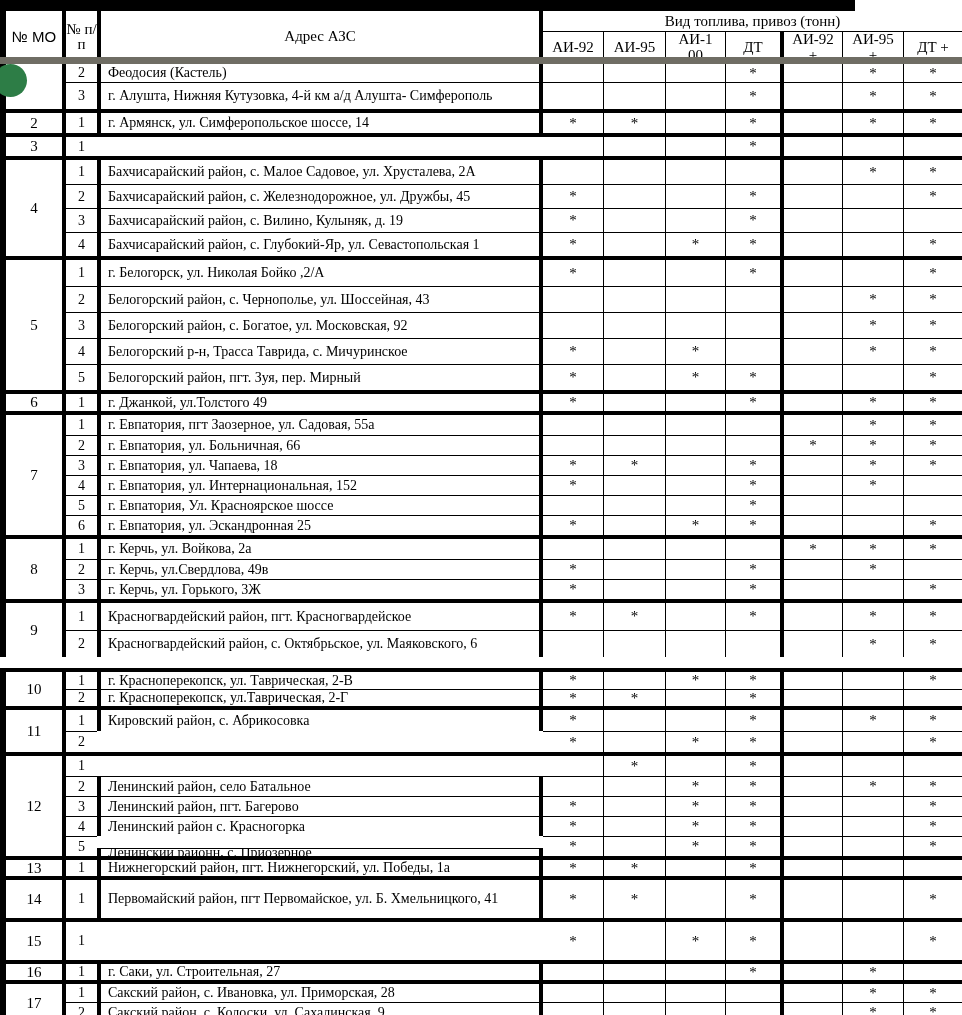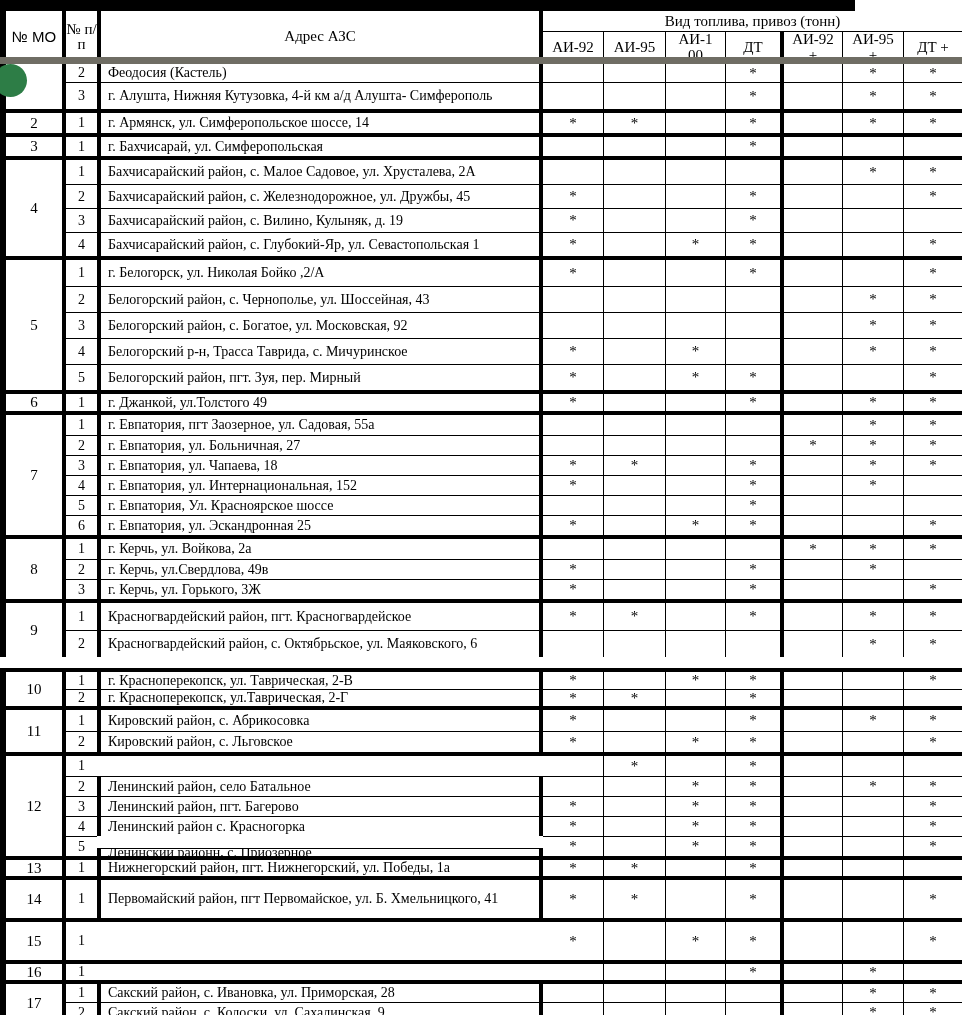--- a/index.html
+++ b/index.html
@@ -114,21 +114,20 @@
         <div class="cell c-fuel f1" style="grid-area: 1 / 5;">*</div>
         <div class="cell c-fuel f2" style="grid-area: 1 / 6;"></div>
         <div class="cell c-fuel f3" style="grid-area: 1 / 7;">*</div>
         <div class="cell c-fuel f4" style="grid-area: 1 / 8;"></div>
         <div class="cell c-fuel f5" style="grid-area: 1 / 9;">*</div>
         <div class="cell c-fuel f6" style="grid-area: 1 / 10;">*</div>
       </div>
       <div class="section" style="grid-template-rows: 19px;">
         <div class="cell c-mo" style="grid-row: 1 / span 1;">3</div>
         <div class="cell c-num" style="grid-area: 1 / 2;">1</div>
-        <div class="cell c-addr" style="grid-area: 1 / 3;">г. Бахчисарай, ул. Симферопольская</div>
         <div class="cell c-fuel f0" style="grid-area: 1 / 4;"></div>
         <div class="cell c-fuel f1" style="grid-area: 1 / 5;"></div>
         <div class="cell c-fuel f2" style="grid-area: 1 / 6;"></div>
         <div class="cell c-fuel f3" style="grid-area: 1 / 7;">*</div>
         <div class="cell c-fuel f4" style="grid-area: 1 / 8;"></div>
         <div class="cell c-fuel f5" style="grid-area: 1 / 9;"></div>
         <div class="cell c-fuel f6" style="grid-area: 1 / 10;"></div>
       </div>
       <div class="section" style="grid-template-rows: 24px 24px 24px 24px;">
         <div class="cell c-mo" style="grid-row: 1 / span 4;">4</div>
@@ -234,21 +233,21 @@
         <div class="cell c-num" style="grid-area: 1 / 2;">1</div>
         <div class="cell c-addr" style="grid-area: 1 / 3;">г. Евпатория, пгт Заозерное, ул. Садовая, 55а</div>
         <div class="cell c-fuel f0" style="grid-area: 1 / 4;"></div>
         <div class="cell c-fuel f1" style="grid-area: 1 / 5;"></div>
         <div class="cell c-fuel f2" style="grid-area: 1 / 6;"></div>
         <div class="cell c-fuel f3" style="grid-area: 1 / 7;"></div>
         <div class="cell c-fuel f4" style="grid-area: 1 / 8;"></div>
         <div class="cell c-fuel f5" style="grid-area: 1 / 9;">*</div>
         <div class="cell c-fuel f6" style="grid-area: 1 / 10;">*</div>
         <div class="cell c-num bt" style="grid-area: 2 / 2;">2</div>
-        <div class="cell c-addr bt" style="grid-area: 2 / 3;">г. Евпатория, ул. Больничная, 27</div>
+        <div class="cell c-addr bt" style="grid-area: 2 / 3;">г. Евпатория, ул. Больничная, 66</div>
         <div class="cell c-fuel f0 bt" style="grid-area: 2 / 4;"></div>
         <div class="cell c-fuel f1 bt" style="grid-area: 2 / 5;"></div>
         <div class="cell c-fuel f2 bt" style="grid-area: 2 / 6;"></div>
         <div class="cell c-fuel f3 bt" style="grid-area: 2 / 7;"></div>
         <div class="cell c-fuel f4 bt" style="grid-area: 2 / 8;">*</div>
         <div class="cell c-fuel f5 bt" style="grid-area: 2 / 9;">*</div>
         <div class="cell c-fuel f6 bt" style="grid-area: 2 / 10;">*</div>
         <div class="cell c-num bt" style="grid-area: 3 / 2;">3</div>
         <div class="cell c-addr bt" style="grid-area: 3 / 3;">г. Евпатория, ул. Чапаева, 18</div>
         <div class="cell c-fuel f0 bt" style="grid-area: 3 / 4;">*</div>
@@ -363,21 +362,20 @@
         <div class="cell c-num" style="grid-area: 1 / 2;">1</div>
         <div class="cell c-addr" style="grid-area: 1 / 3;">Кировский район, с. Абрикосовка</div>
         <div class="cell c-fuel f0" style="grid-area: 1 / 4;">*</div>
         <div class="cell c-fuel f1" style="grid-area: 1 / 5;"></div>
         <div class="cell c-fuel f2" style="grid-area: 1 / 6;"></div>
         <div class="cell c-fuel f3" style="grid-area: 1 / 7;">*</div>
         <div class="cell c-fuel f4" style="grid-area: 1 / 8;"></div>
         <div class="cell c-fuel f5" style="grid-area: 1 / 9;">*</div>
         <div class="cell c-fuel f6" style="grid-area: 1 / 10;">*</div>
         <div class="cell c-num bt" style="grid-area: 2 / 2;">2</div>
-        <div class="cell c-addr bt" style="grid-area: 2 / 3;">Кировский район, с. Льговское</div>
         <div class="cell c-fuel f0 bt" style="grid-area: 2 / 4;">*</div>
         <div class="cell c-fuel f1 bt" style="grid-area: 2 / 5;"></div>
         <div class="cell c-fuel f2 bt" style="grid-area: 2 / 6;">*</div>
         <div class="cell c-fuel f3 bt" style="grid-area: 2 / 7;">*</div>
         <div class="cell c-fuel f4 bt" style="grid-area: 2 / 8;"></div>
         <div class="cell c-fuel f5 bt" style="grid-area: 2 / 9;"></div>
         <div class="cell c-fuel f6 bt" style="grid-area: 2 / 10;">*</div>
       </div>
       <div class="section" style="grid-template-rows: 20px 20px 20px 20px 20px;">
         <div class="cell c-mo" style="grid-row: 1 / span 5;">12</div>
@@ -458,20 +456,21 @@
         <div class="cell c-fuel f1" style="grid-area: 1 / 5;"></div>
         <div class="cell c-fuel f2" style="grid-area: 1 / 6;">*</div>
         <div class="cell c-fuel f3" style="grid-area: 1 / 7;">*</div>
         <div class="cell c-fuel f4" style="grid-area: 1 / 8;"></div>
         <div class="cell c-fuel f5" style="grid-area: 1 / 9;"></div>
         <div class="cell c-fuel f6" style="grid-area: 1 / 10;">*</div>
       </div>
       <div class="section" style="grid-template-rows: 16px;">
         <div class="cell c-mo" style="grid-row: 1 / span 1;">16</div>
         <div class="cell c-num" style="grid-area: 1 / 2;">1</div>
+        <div class="cell c-addr" style="grid-area: 1 / 3;">г. Саки, ул. Строительная, 27</div>
         <div class="cell c-fuel f0" style="grid-area: 1 / 4;"></div>
         <div class="cell c-fuel f1" style="grid-area: 1 / 5;"></div>
         <div class="cell c-fuel f2" style="grid-area: 1 / 6;"></div>
         <div class="cell c-fuel f3" style="grid-area: 1 / 7;">*</div>
         <div class="cell c-fuel f4" style="grid-area: 1 / 8;"></div>
         <div class="cell c-fuel f5" style="grid-area: 1 / 9;">*</div>
         <div class="cell c-fuel f6" style="grid-area: 1 / 10;"></div>
       </div>
       <div class="section" style="grid-template-rows: 18px 20px;">
         <div class="cell c-mo" style="grid-row: 1 / span 2;">17</div>

